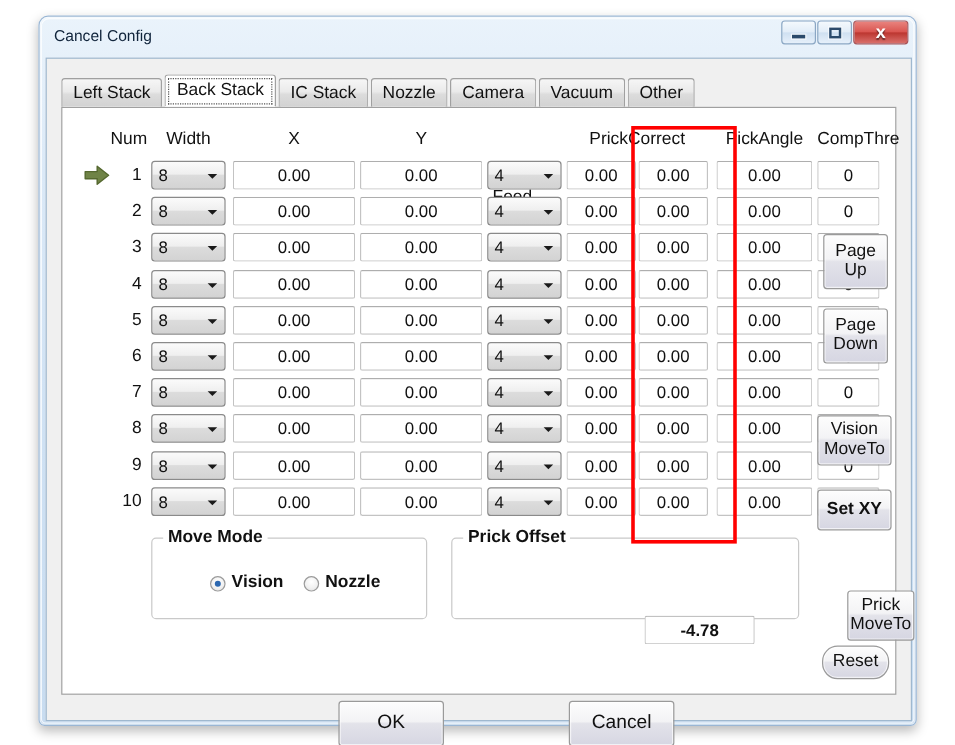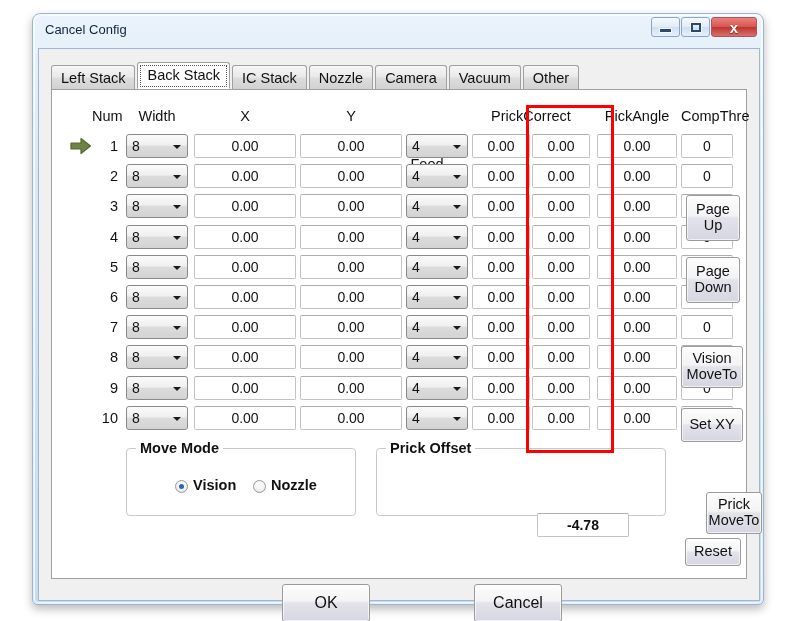--- a/index.html
+++ b/index.html
@@ -520,20 +520,20 @@
     </div>
 
     <div id="redbox" style="left: 487px; top: 56px; width: 88px; height: 348px; border-color: rgb(255, 0, 0);"></div>
 
   <div class="btn" style="left: 647px; top: 146px; width: 54px; height: 46px;">Page
 Up</div>
       <div class="btn" style="left: 647px; top: 208px; width: 54px; height: 46px;">Page
 Down</div>
       <div class="btn" style="left: 642px; top: 297px; width: 62px; height: 42px;">Vision
 MoveTo</div>
-      <div class="btn" style="left: 642px; top: 359px; width: 62px; height: 34px;">Set XY</div>
+      <div class="btn" style="left: 642px; top: 359px; width: 62px; height: 34px; font-weight: bold;">Set XY</div>
       <div class="btn" style="left: 667px; top: 443px; width: 56px; height: 42px;">Prick
 MoveTo</div>
-      <div class="btn" style="left: 646px; top: 489px; width: 56px; height: 28px;">Reset</div>
+      <div class="btn" style="left: 646px; top: 489px; width: 56px; height: 28px; border-radius: 13px;">Reset</div>
       <div class="btn big" style="left: 243px; top: 535px; width: 88px; height: 38px;">OK</div>
       <div class="btn big" style="left: 435px; top: 535px; width: 88px; height: 38px;">Cancel</div>
     </div>
 </div>
 
 </body></html>

